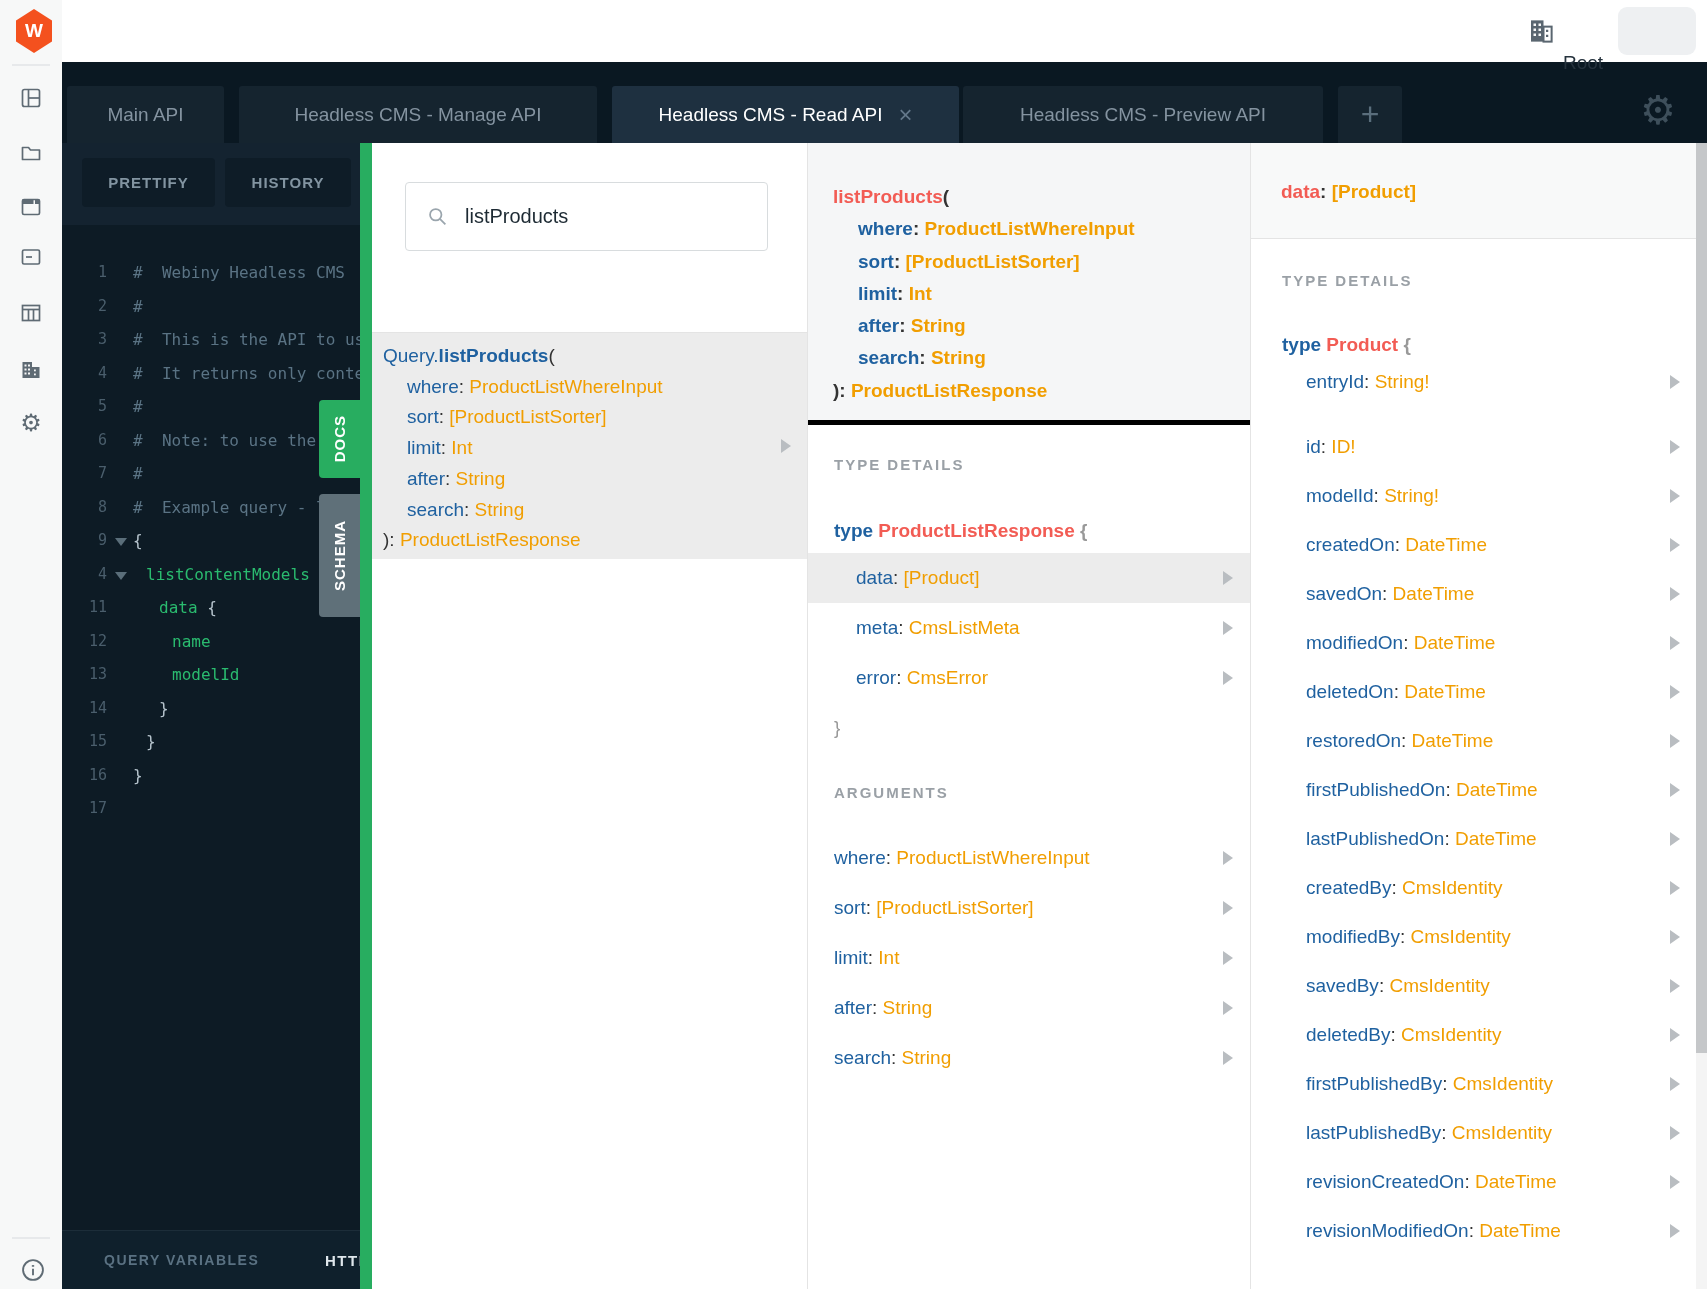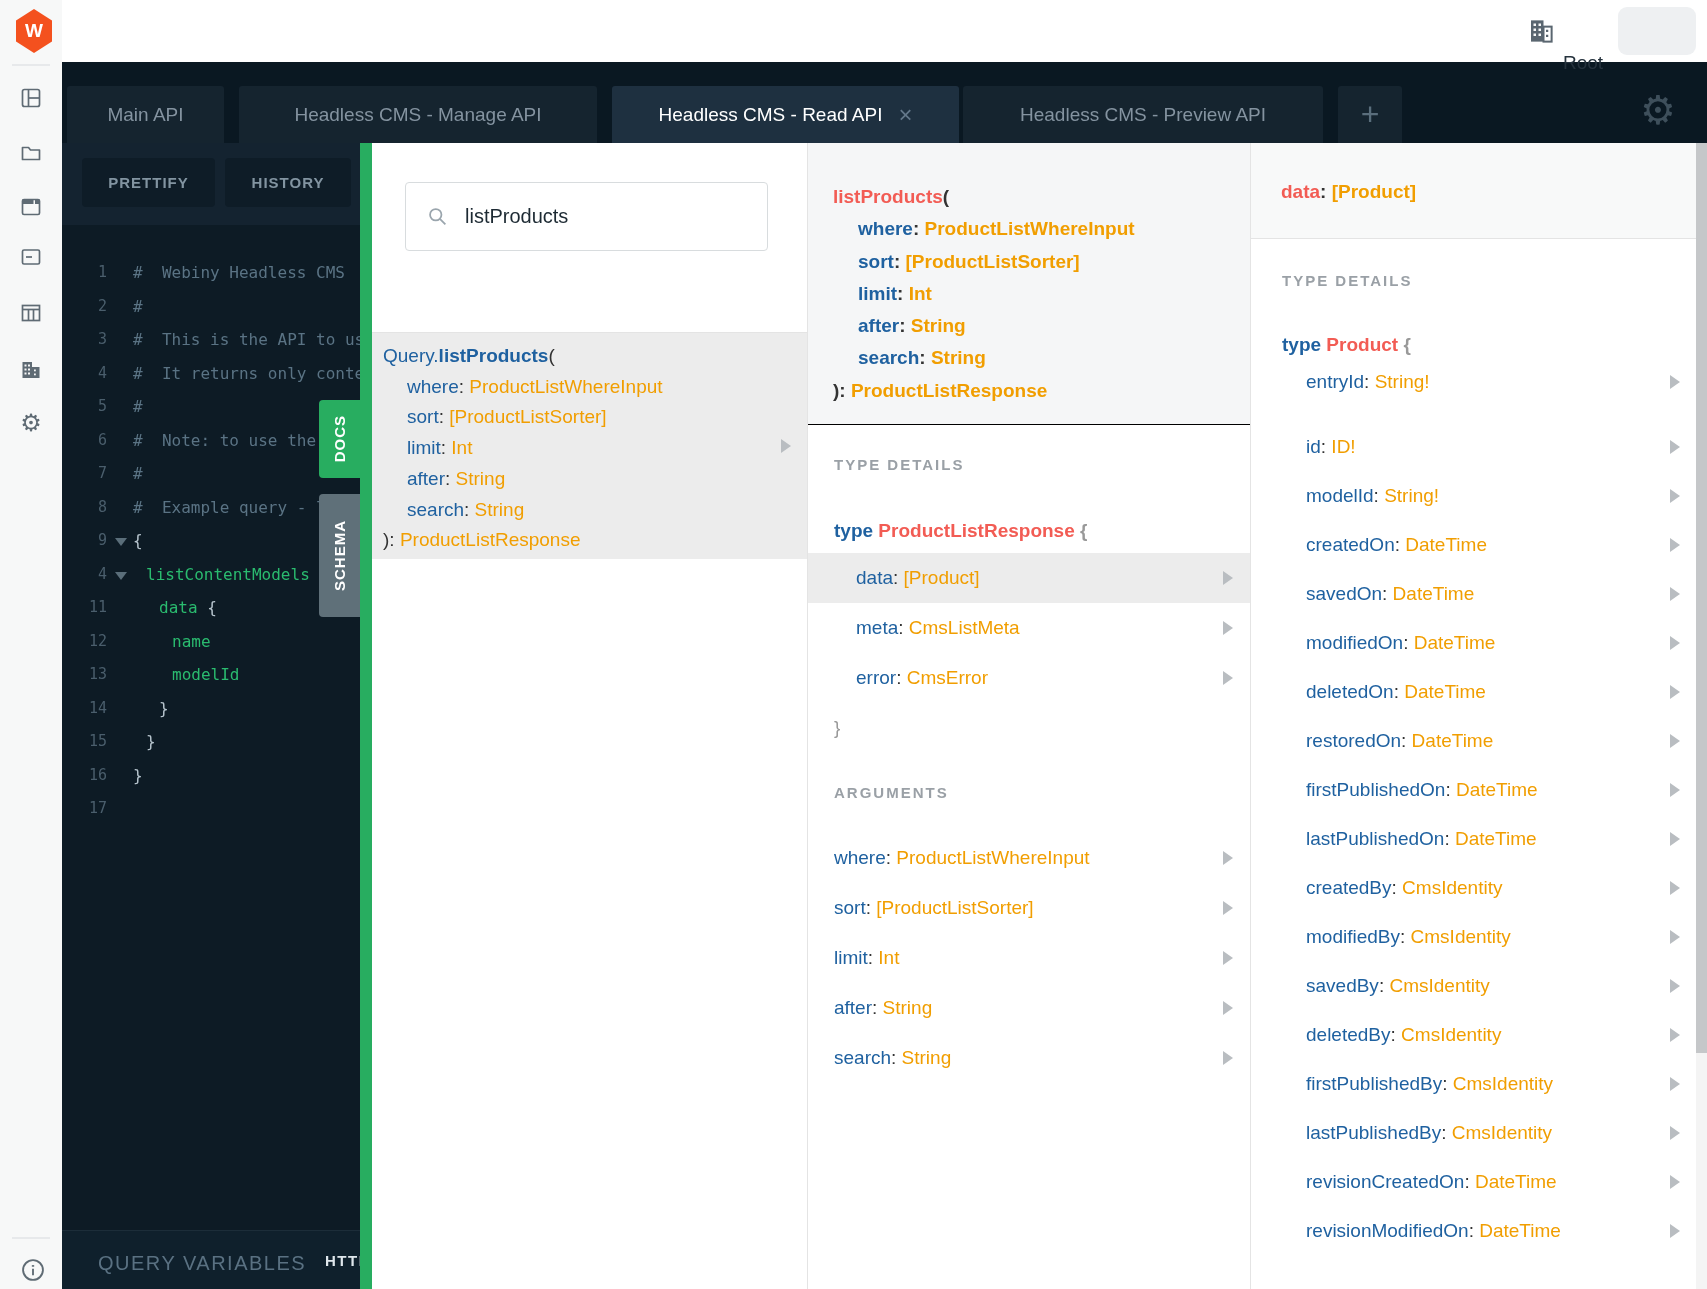--- a/index.html
+++ b/index.html
@@ -51,21 +51,21 @@
   .cl{display:flex;height:33.5px;line-height:33.5px;white-space:nowrap;}
   .ln{width:45px;text-align:right;color:#4a5e6c;font-size:15px;flex:0 0 auto;}
   .fold{width:26px;flex:0 0 auto;position:relative;}
   .fold-arrow{position:absolute;left:8px;top:14px;width:0;height:0;border-left:6px solid transparent;
               border-right:6px solid transparent;border-top:8px solid #5a6e7a;}
   .ctext{white-space:pre;}
   .tk-comment{color:#5a7384;}
   .tk-green{color:#2abb6f;}
   .tk-brace{color:#b6c4cd;}
   .estatus{position:absolute;left:0;bottom:0;width:100%;height:59px;background:#0f202c;border-top:1px solid #1c2d39;}
-  .es-left{position:absolute;left:36px;top:21px;color:#5a7182;font-weight:normal;font-size:20px;letter-spacing:1.5px;}
+  .es-left{position:absolute;left:42px;top:21px;color:#5a7182;font-weight:bold;font-size:14px;letter-spacing:1.5px;}
   .es-right{position:absolute;left:263px;top:21px;color:#dfe7ec;font-weight:bold;font-size:15px;letter-spacing:1.5px;white-space:nowrap;}
 
   
   .greenbar{position:absolute;left:298px;top:0;width:12px;height:1146px;background:#28ad60;z-index:3;}
   .side-tab{position:absolute;width:41px;border-radius:4px 0 0 4px;display:flex;align-items:center;justify-content:center;z-index:4;cursor:pointer;}
   .side-tab span{writing-mode:vertical-rl;transform:rotate(180deg);color:#fff;font-weight:bold;font-size:15px;letter-spacing:1px;}
   .st-docs{left:257px;top:257px;height:78px;background:#28ad60;}
   .st-schema{left:257px;top:351px;height:123px;background:#5f7079;}
 
   
@@ -90,21 +90,21 @@
   .t-blue{color:#1f61a0;}
   .t-bluebold{color:#1f61a0;font-weight:bold;}
   .t-orange{color:#f19e01;}
   .t-orangebold{color:#f19e01;font-weight:bold;}
   .t-red{color:#f25c54;}
   .t-redbold{color:#f25c54;font-weight:bold;}
   .t-dark{color:#333;}
   .t-darkbold{color:#333;font-weight:bold;}
   .t-gray{color:#999;}
 
-  .sig{height:282px;background:#f5f6f7;border-bottom:1px solid #000000;padding:38px 0 0 25px;line-height:32.3px;font-weight:bold;}
+  .sig{height:282px;background:#f5f6f7;border-bottom:5px solid #000000;padding:38px 0 0 25px;line-height:32.3px;font-weight:bold;}
   .sig .iarg{padding-left:25px;}
   .sechead{margin:30px 0 0 26px;height:20px;font-size:15px;font-weight:bold;color:#9aa0a6;letter-spacing:2px;line-height:20px;}
   .typeline{margin:44px 0 0 26px;height:24px;line-height:24px;white-space:nowrap;font-weight:bold;}
   .frow{height:50px;line-height:50px;position:relative;white-space:nowrap;cursor:pointer;}
   .frow.indented{padding-left:48px;}
   .frow.flat{padding-left:26px;}
   .frow.selected{background:#ececec;}
   .frow .row-arrow{position:absolute;top:18px;}
   .col2 .row-arrow{right:17px;}
   .col3 .row-arrow{right:27px;}

